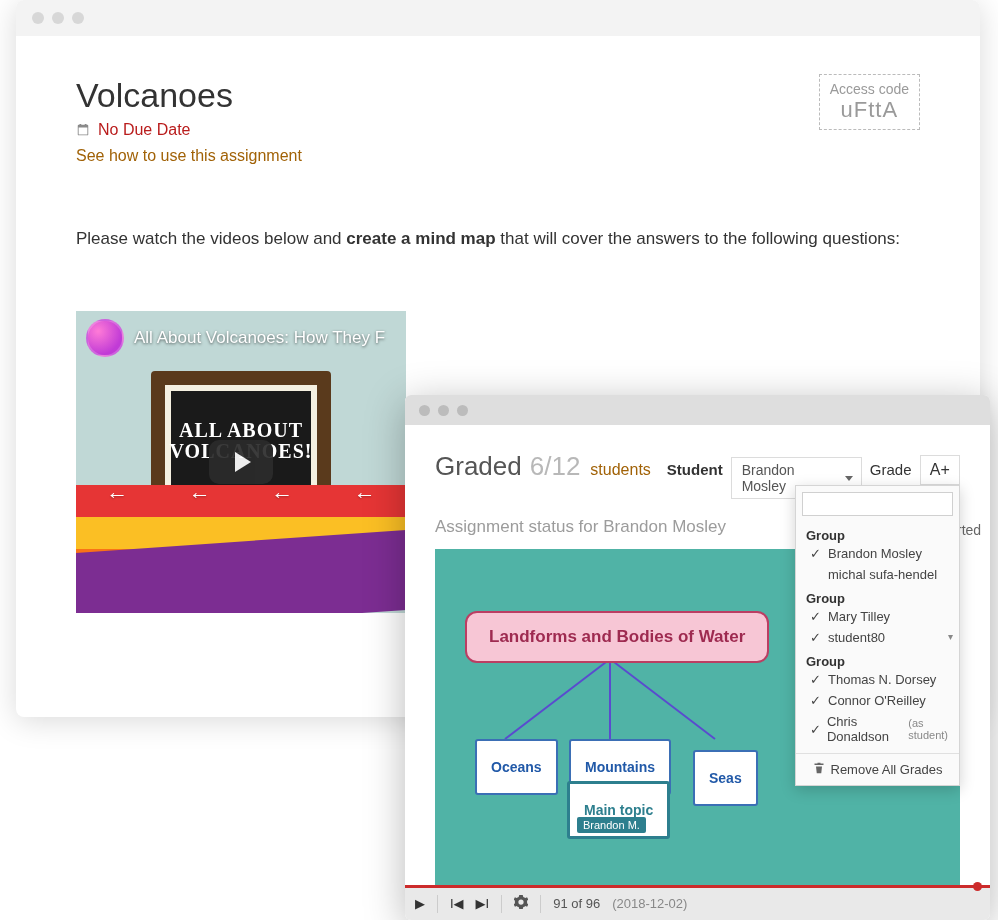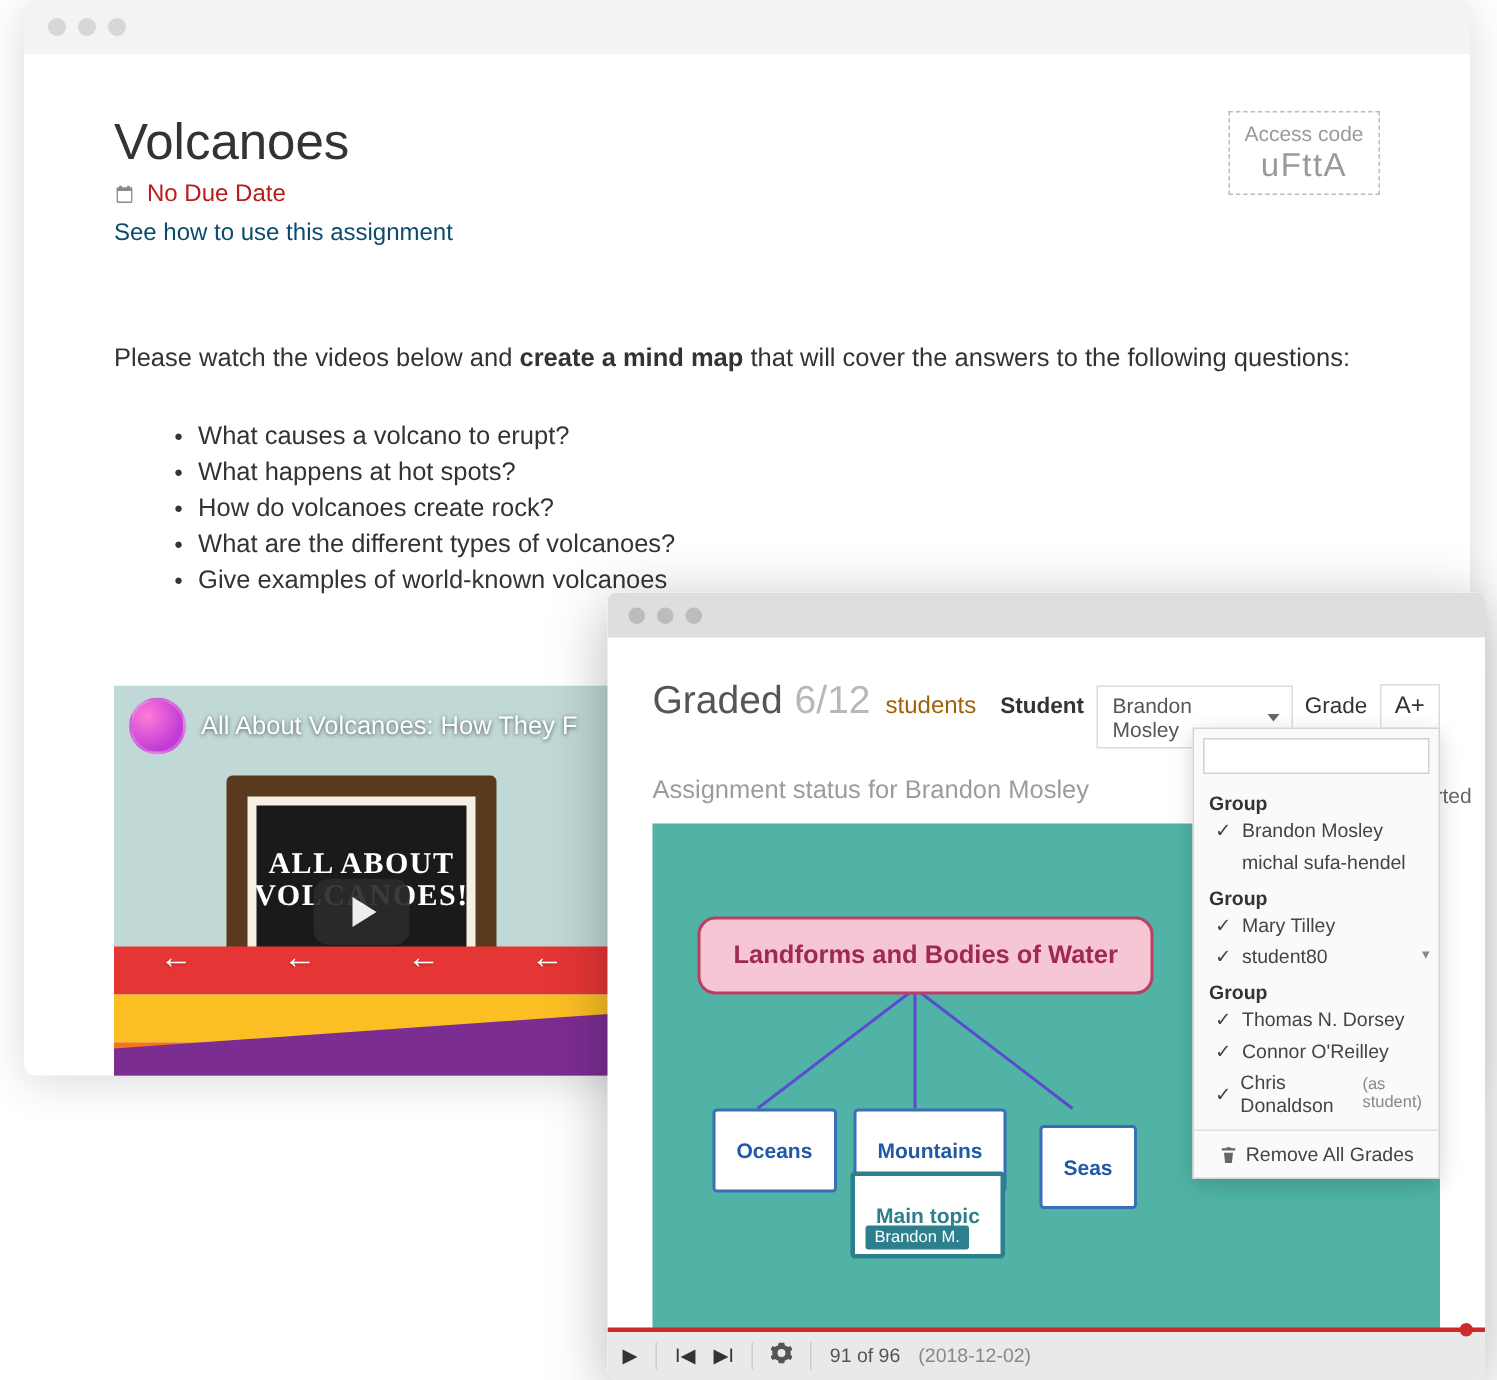--- a/index.html
+++ b/index.html
@@ -21,21 +21,21 @@
     display: flex; align-items: center;
     padding-left: 16px; gap: 8px;
   }
   .traffic { width: 12px; height: 12px; border-radius: 50%; background: #d7d7d7; }
 
   .content-back { padding: 40px 60px 0 60px; position: relative; }
   .assign-title { font-size: 34px; font-weight: 400; color: #333; }
   .due-row { display: flex; align-items: center; gap: 8px; color: #b91c1c; margin-top: 6px; font-size: 16px; }
   .cal-icon { width: 14px; height: 14px; display:inline-block; }
   .cal-icon svg { width:14px; height:14px; fill:#8a8a8a; }
-  .help-link { color: #0c4a6e; font-size: 16px; margin-top: 8px; display:inline-block; cursor:pointer; }
+  .help-link { color: #a16207; font-size: 16px; margin-top: 8px; display:inline-block; cursor:pointer; }
 
   .access-box {
     position: absolute; right: 60px; top: 38px;
     border: 1px dashed #bbb; padding: 6px 10px; text-align:center;
   }
   .access-label { font-size: 14px; color: #9a9a9a; }
   .access-code { font-size: 22px; color: #9a9a9a; letter-spacing: 1px; }
 
   .instr { margin-top: 62px; font-size: 17px; color: #333; line-height: 1.4; }
   .instr b { font-weight: 700; }
@@ -131,21 +131,21 @@
     box-shadow: 0 4px 14px rgba(0,0,0,0.18);
     z-index:10; font-size:13px; color:#444;
   }
   .dd-search { padding:6px; }
   .dd-search input { width:100%; height:24px; border:1px solid #d0d0d0; background:#fff; padding:2px 6px; font-size:13px; }
   .dd-scroll { max-height:240px; overflow:hidden; padding:0 10px 6px 10px; }
   .dd-group { font-weight:700; color:#333; margin-top:6px; }
   .dd-item { padding:3px 0 3px 4px; display:flex; align-items:center; gap:6px; cursor:pointer; }
   .dd-item.small { font-size:11px; color:#888; margin-left:4px; display:inline; }
   .check { width:12px; display:inline-block; }
-  .dd-footer { border-top:1px solid #e0e0e0; text-align:center; padding:8px 0; display:flex; align-items:center; justify-content:center; gap:6px; cursor:pointer; }
+  .dd-footer { border-top:1px solid #e0e0e0; text-align:center; padding:8px 0; display:flex; justify-content:center; gap:6px; cursor:pointer; }
   .trash { width:12px; height:12px; }
   .dd-caret-col { position:absolute; right:6px; top:50%; transform:translateY(-50%); font-size:10px; color:#888;} 
 
   
   .player-bar { height:34px; background:#e9e9e9; border-top:1px solid #d5d5d5; display:flex; align-items:center; padding:0 10px; font-size:13px; color:#555; gap:12px; position:relative; }
   .pb-progress { position:absolute; left:0; right:0; top:-2px; height:3px; background:#cc2b2b; }
   .pb-knob { position:absolute; right:8px; top:-5px; width:9px; height:9px; border-radius:50%; background:#cc2b2b; }
   .pb-btn { cursor:pointer; color:#333; }
   .pb-sep { width:1px; height:18px; background:#ccc; }
   .pb-gear { width:14px; height:14px; }
@@ -176,27 +176,20 @@
 
     <div class="access-box">
       <div class="access-label">Access code</div>
       <div class="access-code">uFttA</div>
     </div>
 
     <p class="instr">
       <span>Please watch the videos below and </span><b>create a mind map</b><span> that will cover the answers to the following questions:</span>
     </p>
 
-    <ul class="q-list">
-      <li>What causes a volcano to erupt?</li>
-      <li>What happens at hot spots?</li>
-      <li>How do volcanoes create rock?</li>
-      <li>What are the different types of volcanoes?</li>
-      <li>Give examples of world-known volcanoes</li>
-    </ul>
 
     <div class="video-card">
       <div class="video-bg">
         <div class="chalk">
           <div class="chalk-inner">
               <div class="chalk-text">ALL ABOUT VOLCANOES!</div>
             </div>
         </div>
         <div class="stripes">
           <div class="stripe s1"></div>

